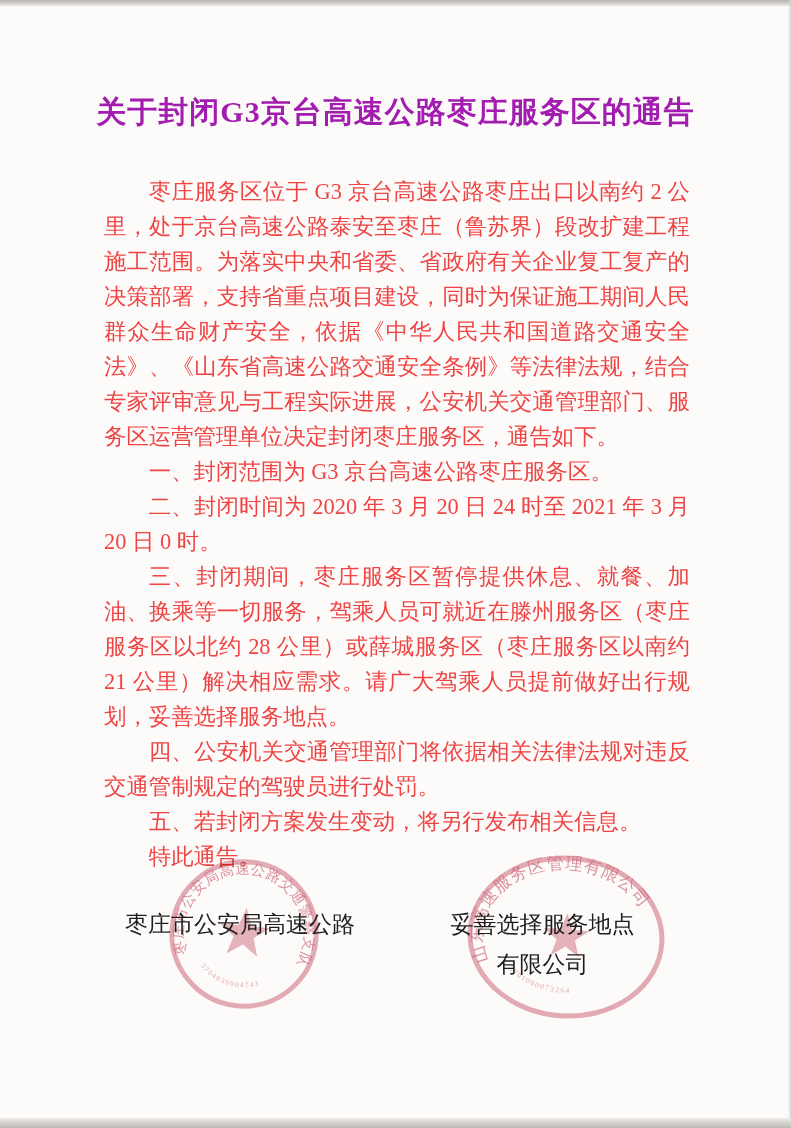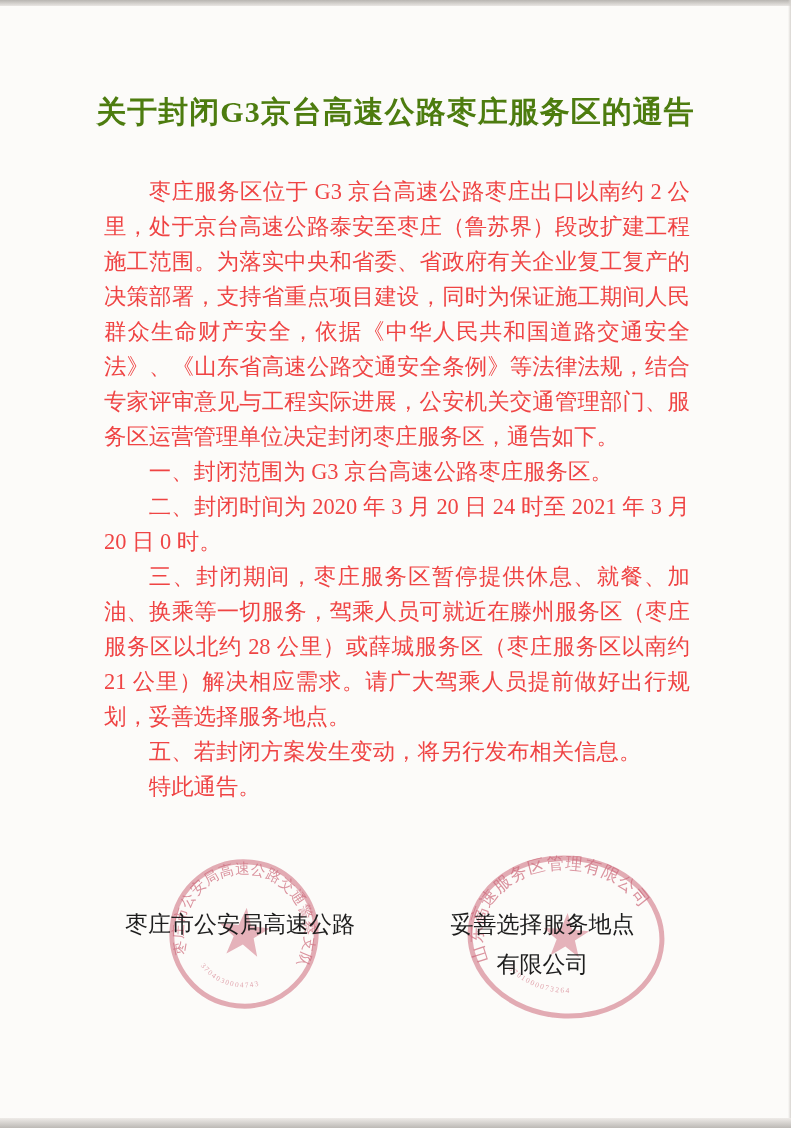--- a/index.html
+++ b/index.html
@@ -18,21 +18,21 @@
     background:linear-gradient(#eeebe8,#bcb9b5);}
   .edge-right{position:absolute;top:0;right:0;bottom:0;width:3px;
     background:linear-gradient(to left,#d8d5d1,rgba(216,213,209,0));}
 
   .title{
     margin:90px 70px 0 70px;
     text-align:center;
     font-size:30px;line-height:44px;
     font-weight:bold;
     letter-spacing:1px;
-    color:#4d7c0f;
+    color:#a21caf;
   }
   .body-text{
     margin:40px 101px 0 104px;
   }
   .body-text p{
     margin:0;
     font-size:22.4px;
     line-height:35px;
     text-indent:2em;
     text-align:justify;
@@ -64,20 +64,21 @@
 <div class="page">
   <div class="edge-top"></div>
 
   <h1 class="title">关于封闭G3京台高速公路枣庄服务区的通告</h1>
 
   <div class="body-text">
     <p>枣庄服务区位于 G3 京台高速公路枣庄出口以南约 2 公里，处于京台高速公路泰安至枣庄（鲁苏界）段改扩建工程施工范围。为落实中央和省委、省政府有关企业复工复产的决策部署，支持省重点项目建设，同时为保证施工期间人民群众生命财产安全，依据《中华人民共和国道路交通安全法》、《山东省高速公路交通安全条例》等法律法规，结合专家评审意见与工程实际进展，公安机关交通管理部门、服务区运营管理单位决定封闭枣庄服务区，通告如下。</p>
     <p>一、封闭范围为 G3 京台高速公路枣庄服务区。</p>
     <p>二、封闭时间为 2020 年 3 月 20 日 24 时至 2021 年 3 月 20 日 0 时。</p>
     <p>三、封闭期间，枣庄服务区暂停提供休息、就餐、加油、换乘等一切服务，驾乘人员可就近在滕州服务区（枣庄服务区以北约 28 公里）或薛城服务区（枣庄服务区以南约 21 公里）解决相应需求。请广大驾乘人员提前做好出行规划，妥善选择服务地点。</p>
+    <p>四、公安机关交通管理部门将依据相关法律法规对违反交通管制规定的驾驶员进行处罚。</p>
     <p>五、若封闭方案发生变动，将另行发布相关信息。</p>
     <p>特此通告。</p>
   </div>
 
   <div class="sign-layer">
 
     <svg class="seal seal-left" width="156" height="156" viewBox="0 0 160 160">
       <circle cx="80" cy="80" r="74" fill="none" stroke="#c9566b" stroke-opacity="0.55" stroke-width="5"></circle>
       <polygon points="80,53 86.35,71.26 105.68,71.66 90.27,83.34 95.87,101.84 80,90.8 64.13,101.84 69.73,83.34 54.32,71.66 73.65,71.26" fill="#c9566b" fill-opacity="0.5"></polygon>
       <defs>

